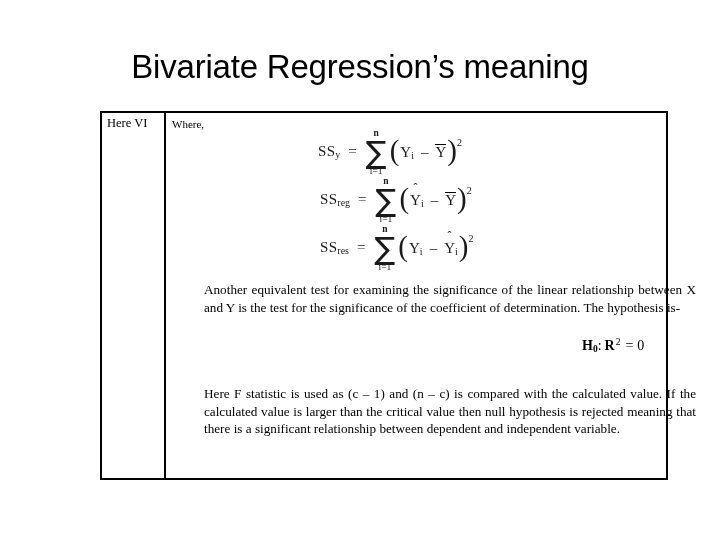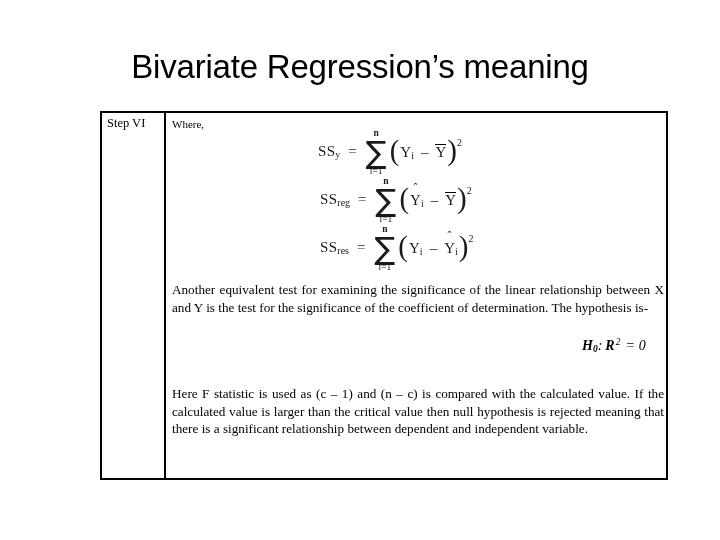--- a/index.html
+++ b/index.html
@@ -183,40 +183,40 @@
   }
 
   
   .para {
     position: absolute;
     font-family: "Liberation Serif", "DejaVu Serif", serif;
     font-size: 13.2px;
     line-height: 17.6px;
     text-align: justify;
     color: #000000;
+    margin-left: 32px;
   }
   .para-a {
     left: 6px;
     top: 168px;
     width: 492px;
   }
   .para-b {
     left: 6px;
     top: 272px;
     width: 492px;
   }
 
   
   .hypo {
     position: absolute;
     left: 416px;
     top: 217px;
     font-family: "Liberation Serif", "DejaVu Serif", serif;
     color: #000000;
-    font-style: italic;
   }
   .hypo-line {
     font-size: 14px;
     line-height: 24px;
     white-space: nowrap;
   }
   .hypo-line .hv { font-weight: 700; }
   .hypo-line sub {
     font-size: 9.5px;
     font-weight: 700;
@@ -234,21 +234,21 @@
   .hypo-line .op { margin: 0 4px 0 5px; }
 </style>
 </head>
 <body>
 
 <div class="slide-title">Bivariate Regression’s meaning</div>
 
 <div class="step-table">
 
   <div class="col-step">
-    <div class="col-step-label">Step VI</div>
+    <div class="col-step-label">Here VI</div>
   </div>
 
   <div class="col-body">
 
     <div class="where-label">Where,</div>
 
     <div class="eq-block">
 
       <div class="eq-row r1">
         <span class="lhs"><span>SS</span><sub>y</sub></span>

